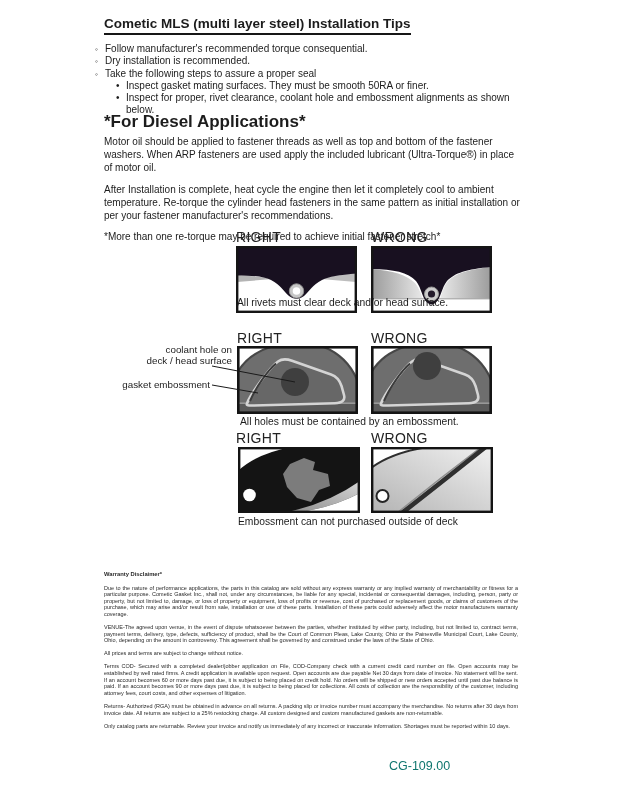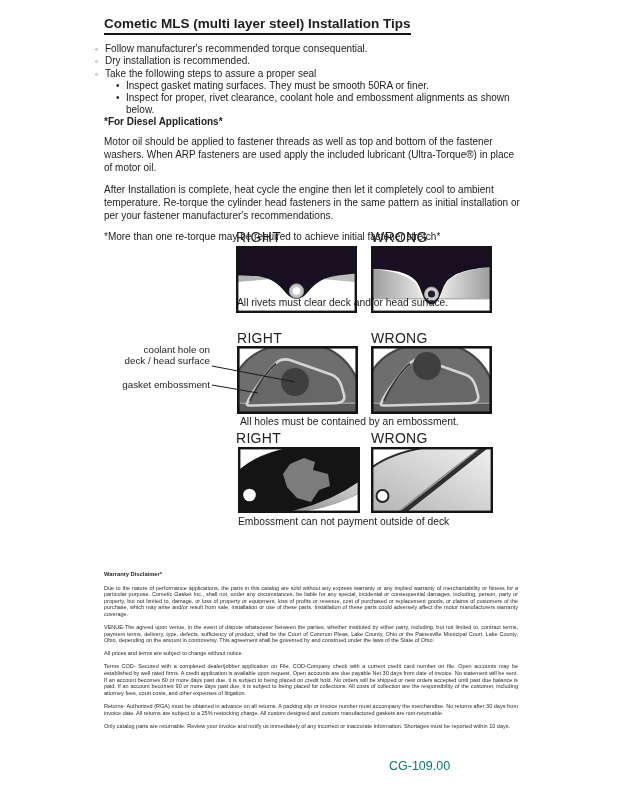--- a/index.html
+++ b/index.html
@@ -9,21 +9,21 @@
   .title { position:absolute; left:104px; top:16px; font-size:13.5px; font-weight:bold;
            border-bottom:2px solid #161616; padding-bottom:2px; white-space:nowrap; }
 
   .tips { position:absolute; left:95px; top:43px; width:440px; font-size:10px; line-height:12.3px; }
   .tip  { display:flex; }
   .tip .marker { width:10px; flex:0 0 10px; font-size:8.5px; line-height:12.3px; }
   .tip.sub { margin-left:21px; }
   .tip.sub .marker { font-size:10px; }
 
   .diesel { position:absolute; left:104px; top:115px; width:420px; font-size:10px; line-height:13px; }
-  .diesel h2 { font-size:10px; margin:0 0 7px 0; }
+  .diesel h2 { font-size:17px; margin:0 0 7px 0; }
   .diesel p  { margin:0 0 8.5px 0; }
 
   .rw-label { position:absolute; width:121px; font-size:14px; letter-spacing:0.3px; color:#222; }
   .panel    { position:absolute; width:121px; height:68px; }
   .panel svg { display:block; width:100%; height:100%; }
   .caption  { position:absolute; font-size:10.3px; line-height:12px; white-space:nowrap; }
 
   .dg-label { position:absolute; left:118px; width:92px; text-align:right; font-size:9.8px; line-height:11px; }
   .leaders  { position:absolute; left:205px; top:358px; width:100px; height:42px; pointer-events:none; }
 
@@ -106,21 +106,21 @@
       <circle cx="60.5" cy="48" r="3.6" fill="#241b2c"></circle>
       <rect x="1.2" y="1.2" width="118.6" height="64.6" fill="none" stroke="#151515" stroke-width="2.4"></rect>
     </svg>
   </div>
 
   <div class="caption" style="left:237px; top:297px;">All rivets must clear deck and/or head surface.</div>
 
   <div class="rw-label" style="left:237px; top:330px;">RIGHT</div>
   <div class="rw-label" style="left:371px; top:330px;">WRONG</div>
 
-  <div class="dg-label" style="top:344px;">
+  <div class="dg-label" style="top:344px;margin-left:22px;">
     <div>coolant hole on</div>
     <div>deck / head surface</div>
   </div>
   <div class="dg-label" style="top:379px;">gasket embossment</div>
 
   <div class="panel" style="left:237px; top:346px;">
     <svg viewBox="0 0 121 68">
       <rect width="121" height="68" fill="#6e6e6e"></rect>
       <rect y="58" width="121" height="10" fill="#5a5a5a"></rect>
       <rect y="56.4" width="121" height="1.6" fill="#989898"></rect>
@@ -191,21 +191,21 @@
       <path d="M0,0 L56,0 Q20,6 0,21 Z" fill="#ffffff"></path>
       <path d="M56,0 Q20,6 0,21" fill="none" stroke="#2e2e2e" stroke-width="2"></path>
       <path d="M26,66 Q68,32 113,-2" fill="none" stroke="#8d8d8d" stroke-width="1.4"></path>
       <path d="M31,66 Q72,34 117,-2" fill="none" stroke="#2f2f2f" stroke-width="4.6"></path>
       <circle cx="11.5" cy="49" r="6" fill="#ffffff" stroke="#252525" stroke-width="2"></circle>
       <rect x="1.2" y="1.2" width="119.6" height="63.6" fill="none" stroke="#141414" stroke-width="2.4"></rect>
     </svg>
   </div>
 
   <div class="caption" style="left:238px; top:516px;">
-    <div>Embossment can not payment outside of deck</div>
+    <div>Embossment can not purchased outside of deck</div>
   </div>
 
   <div class="warranty">
     <h3>Warranty Disclaimer*</h3>
     <p>Due to the nature of performance applications, the parts in this catalog are sold without any express warranty or any implied warranty of merchantability or fitness for a particular purpose.  Cometic Gasket Inc., shall not, under any circumstances, be liable for any special, incidental or consequential damages, including, person, party or property, but not limited to, damage, or loss of property or equipment, loss of profits or revenue, cost of purchased or replacement goods, or claims of customers of the purchase, which may arise and/or result from sale, installation or use of these parts.  Installation of these parts could adversely affect the motor manufacturers warranty coverage.</p>
     <p>VENUE-The agreed upon venue, in the event of dispute whatsoever between the parties, whether instituted by either party, including, but not limited to, contract terms, payment terms, delivery, type, defects, sufficiency of product, shall be the Court of Common Pleas, Lake County, Ohio or the Painesville Municipal Court, Lake County, Ohio, depending on the amount in controversy. This agreement shall be governed by and construed under the laws of the State of Ohio.</p>
     <p>All prices and terms are subject to change without notice.</p>
     <p>Terms COD- Secured with a completed dealer/jobber application on File, COD-Company check with a current credit card number on file.  Open accounts may be established by well rated firms.  A credit application is available upon request.  Open accounts are due payable Net 30 days from date of invoice.  No statement will be sent.  If an account becomes 60 or more days past due, it is subject to being placed on credit hold.  No orders will be shipped or new orders accepted until past due balance is paid.  If an account becomes 90 or more days past due, it is subject to being placed for collections.  All costs of collection are the responsibility of the customer, including attorney fees, court costs, and other expenses of litigation.</p>
     <p>Returns- Authorized (RGA) must be obtained in advance on all returns.  A packing slip or invoice number must accompany the merchandise.  No returns after 30 days from invoice date.  All returns are subject to a 25% restocking charge.  All custom designed and custom manufactured gaskets are non-returnable.</p>
     <p>Only catalog parts are returnable. Review your invoice and notify us immediately of any incorrect or inaccurate information.  Shortages must be reported within 10 days.</p>

